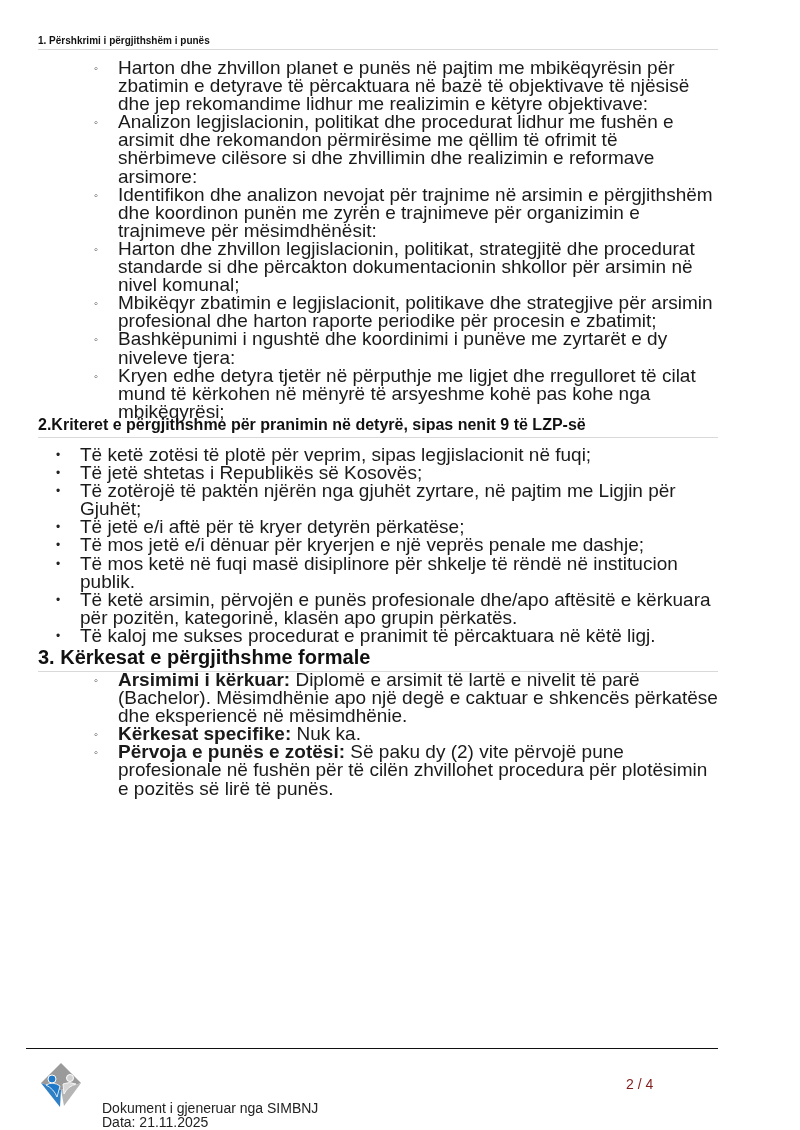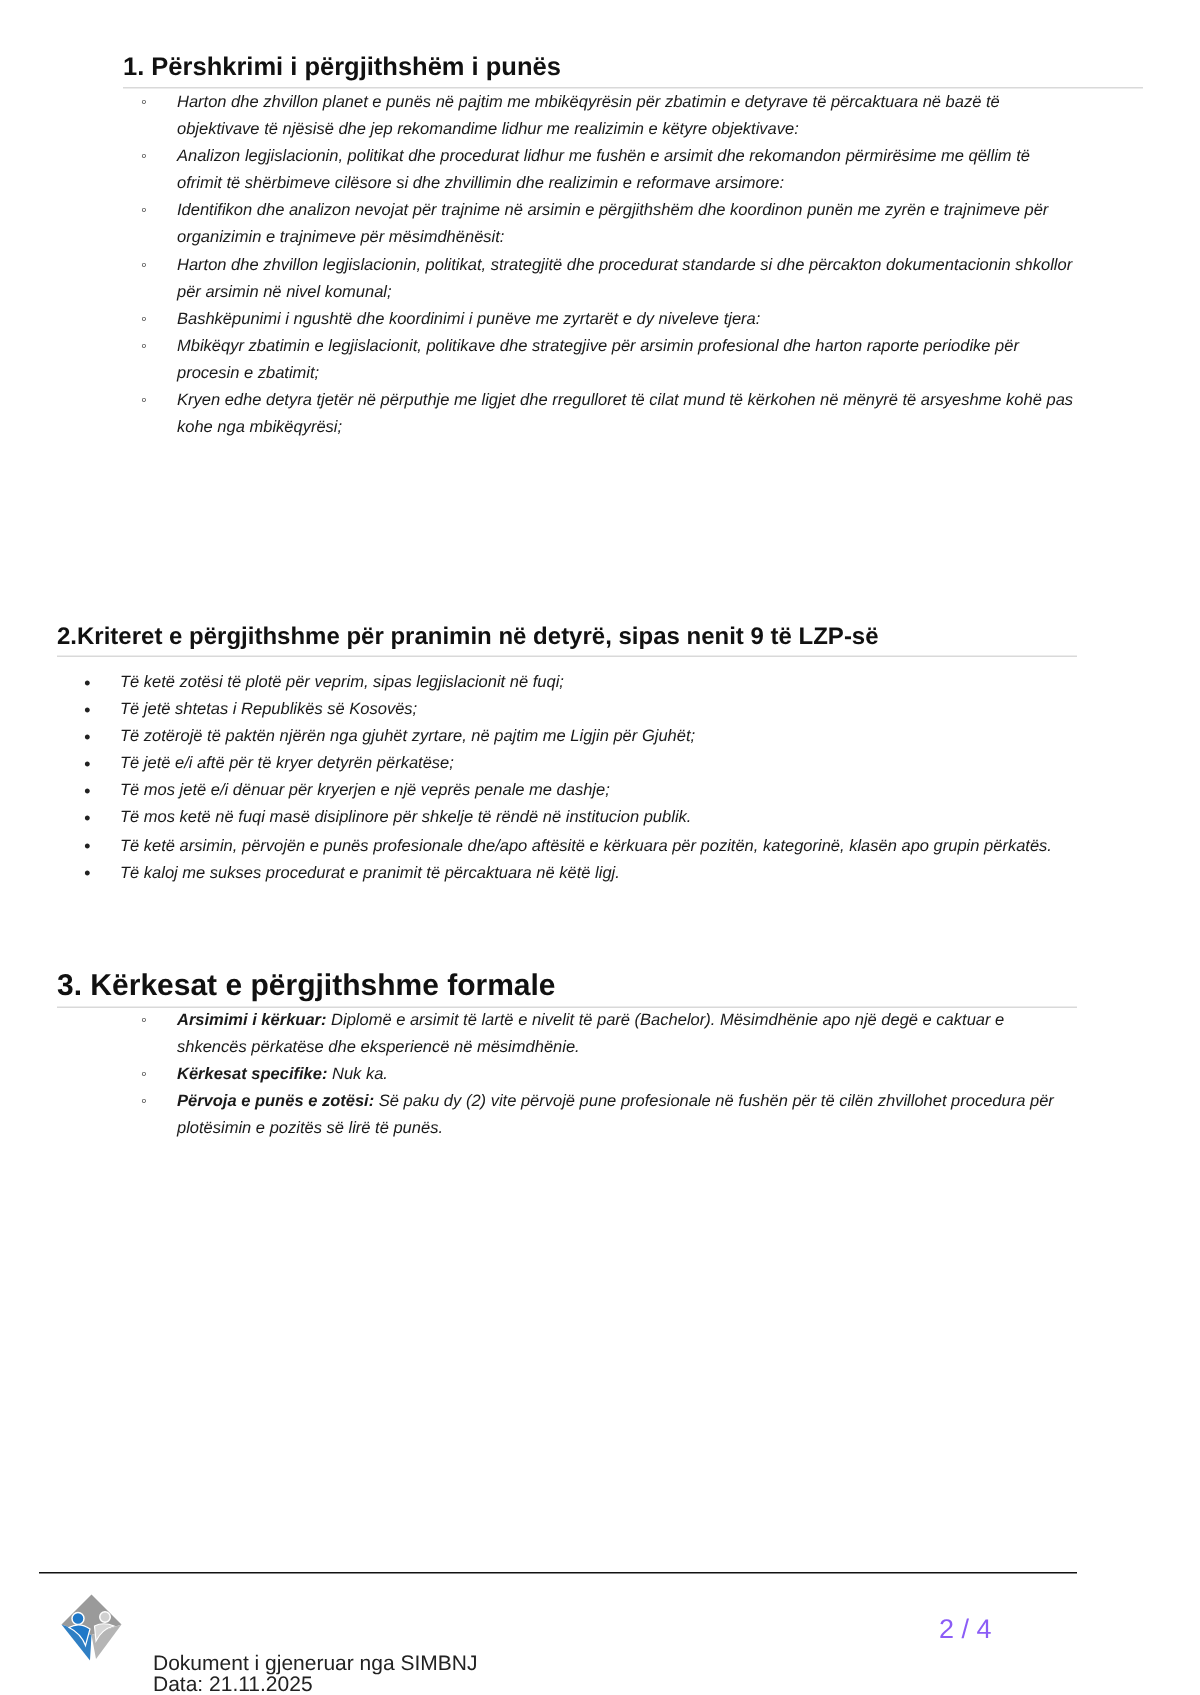--- a/index.html
+++ b/index.html
@@ -5,58 +5,58 @@
   html, body { margin: 0; padding: 0; background: #ffffff; }
   body {
     width: 800px; height: 1130px; position: relative; overflow: hidden;
     font-family: "Liberation Sans", "DejaVu Sans", sans-serif; color: #1a1a1a;
   }
   .section-title {
     position: absolute; left: 38px; width: 680px;
     font-weight: bold; color: #111;
     border-bottom: 1px solid #d9d9d9;
   }
-  #sec1-title { top: 35px; font-size: 17px; padding-bottom: 3px; margin-left: 44px; }
+  #sec1-title { top: 35px; font-size: 10px; padding-bottom: 3px; }
   #sec2-title { top: 401px; font-size: 16px; padding-bottom: 3px; margin-top: 15px; }
   #sec3-title { top: 646px; font-size: 20px; padding-bottom: 2px; }
 
   ul { position: absolute; margin: 0; padding: 0; list-style: none; }
-  li { position: relative; font-size: 11px; line-height: 18.1px; font-style: italic; }
+  li { position: relative; font-size: 19px; line-height: 18.1px; }
   .circle-list { left: 118px; width: 600px; }
   .circle-list li::before {
     content: "\25E6"; position: absolute; left: -24px; top: 0; font-size: 11px; color: #333;
   }
   .disc-list { left: 80px; width: 640px; }
   .disc-list li::before {
     content: "\2022"; position: absolute; left: -24px; top: 0; font-size: 12px; color: #222;
   }
   #sec1-list { top: 59px; }
   #sec2-list { top: 446px; }
   #sec3-list { top: 671px; }
   b { font-weight: bold; margin-top: 32px; }
 
   .footer-rule {
     position: absolute; left: 26px; top: 1048px; width: 692px; height: 0;
     border-top: 1.5px solid #111;
   }
   .footer-logo { position: absolute; left: 40px; top: 1062px; width: 42px; height: 46px; }
   .footer-text { position: absolute; left: 102px; top: 1101px; font-size: 14px; line-height: 14px; color: #222; }
-  .page-number { position: absolute; left: 626px; top: 1076px; font-size: 18px; color: #8b5cf6; }
+  .page-number { position: absolute; left: 626px; top: 1076px; font-size: 14px; color: #7f1d1d; }
 </style>
 </head>
 <body>
 
 <div class="section-title" id="sec1-title">1. Përshkrimi i përgjithshëm i punës</div>
 <ul class="circle-list" id="sec1-list">
   <li>Harton dhe zhvillon planet e punës në pajtim me mbikëqyrësin për zbatimin e detyrave të përcaktuara në bazë të objektivave të njësisë dhe jep rekomandime lidhur me realizimin e këtyre objektivave:</li>
   <li>Analizon legjislacionin, politikat dhe procedurat lidhur me fushën e arsimit dhe rekomandon përmirësime me qëllim të ofrimit të shërbimeve cilësore si dhe zhvillimin dhe realizimin e reformave arsimore:</li>
   <li>Identifikon dhe analizon nevojat për trajnime në arsimin e përgjithshëm dhe koordinon punën me zyrën e trajnimeve për organizimin e trajnimeve për mësimdhënësit:</li>
   <li>Harton dhe zhvillon legjislacionin, politikat, strategjitë dhe procedurat standarde si dhe përcakton dokumentacionin shkollor për arsimin në nivel komunal;</li>
+  <li>Mbikëqyr zbatimin e legjislacionit, politikave dhe strategjive për arsimin profesional dhe harton raporte periodike për procesin e zbatimit;</li>
   <li>Bashkëpunimi i ngushtë dhe koordinimi i punëve me zyrtarët e dy niveleve tjera:</li>
-  <li>Mbikëqyr zbatimin e legjislacionit, politikave dhe strategjive për arsimin profesional dhe harton raporte periodike për procesin e zbatimit;</li>
   <li>Kryen edhe detyra tjetër në përputhje me ligjet dhe rregulloret të cilat mund të kërkohen në mënyrë të arsyeshme kohë pas kohe nga mbikëqyrësi;</li>
 </ul>
 
 <div class="section-title" id="sec2-title">2.Kriteret e përgjithshme për pranimin në detyrë, sipas nenit 9 të LZP-së</div>
 <ul class="disc-list" id="sec2-list">
   <li>Të ketë zotësi të plotë për veprim, sipas legjislacionit në fuqi;</li>
   <li>Të jetë shtetas i Republikës së Kosovës;</li>
   <li>Të zotërojë të paktën njërën nga gjuhët zyrtare, në pajtim me Ligjin për Gjuhët;</li>
   <li>Të jetë e/i aftë për të kryer detyrën përkatëse;</li>
   <li>Të mos jetë e/i dënuar për kryerjen e një veprës penale me dashje;</li>

